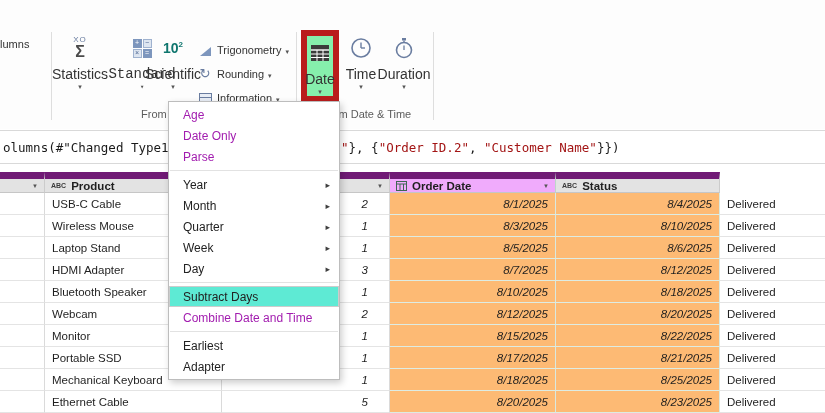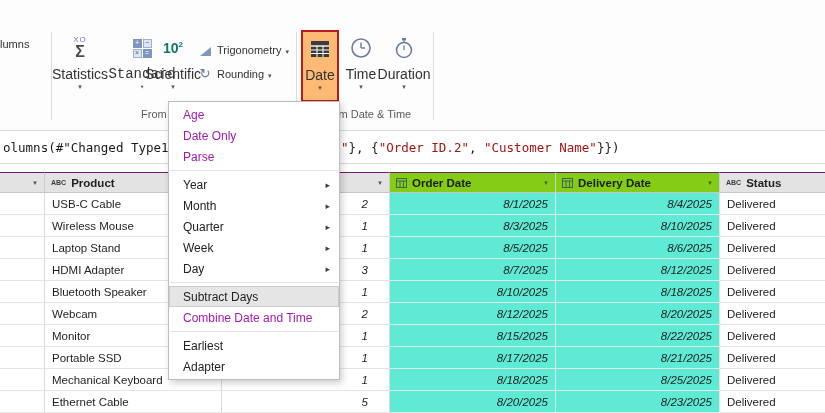--- a/index.html
+++ b/index.html
@@ -8,21 +8,21 @@
   .app { position:relative; width:825px; height:413px; overflow:hidden; background:#fff; }
 
   
   .ribbon { position:absolute; top:0; left:0; width:100%; height:129px; background:#fdfdfd; }
   .vsep { position:absolute; top:32px; height:88px; width:1px; background:#dedede; }
   .columns-part { position:absolute; left:-14px; top:38px; font-size:11px; color:#333; white-space:nowrap; }
   .rb-big { position:absolute; top:30px; height:72px; display:flex; flex-direction:column; align-items:center; cursor:pointer; border:1px solid transparent; }
   .rb-big .icon-area { height:34px; display:flex; align-items:center; justify-content:center; }
   .rb-big .lbl { font-size:14px; color:#333; margin-top:1px; white-space:nowrap; }
   .rb-big .dd { font-size:7px; color:#555; line-height:8px; margin-top:1px; }
-  .rb-big.active { background:#fdba74; border:2px solid #b91c1c; }
+  .rb-big.active { background:#86efac; border:6px solid #b91c1c; }
   .stat-icon { text-align:center; color:#4a4a4a; line-height:1; }
   .stat-icon .top { font-size:8px; letter-spacing:1px; display:block; color:#6a7da0; }
   .stat-icon .main { font-size:16px; font-weight:bold; display:block; }
   .std-icon { display:grid; grid-template-columns:9px 9px; grid-template-rows:9px 9px; gap:1px; }
   .std-icon span { display:flex; align-items:center; justify-content:center; font-size:7px; line-height:1; }
   .std-icon .dark { background:#7d96bd; color:#fff; }
   .std-icon .lite { background:#dde5f0; color:#4a6491; border:1px solid #9fb2cf; }
   .sci-icon { font-size:14px; font-weight:bold; color:#0f766e; }
   .sci-icon sup { font-size:8px; }
   .small-group { position:absolute; left:196px; top:32px; }
@@ -42,41 +42,41 @@
       border-top:1px solid #d9d9d9; border-bottom:1px solid #d9d9d9;
       font-family:"DejaVu Sans Mono","Liberation Mono",monospace; font-size:12.5px; color:#1a1a1a; }
   .formula-left { position:absolute; left:3px; top:9px; white-space:pre; }
   .formula-right { position:absolute; left:341px; top:9px; white-space:pre; }
   .tok-string { color:#a31515; }
   .tok-code { color:#1a1a1a; }
 
   
   .pq-table { position:absolute; top:172px; left:0; width:850px; }
   .thead, .trow { display:grid; grid-template-columns:45px 177px 168px 166px 164px 130px; }
-  .th { height:21px; background:#e3e3e3; border-right:1px solid #cccccc; border-top:1px solid #701a75;
+  .th { height:21px; background:#e3e3e3; border-right:1px solid #cccccc; border-top:7px solid #701a75;
       border-bottom:1px solid #c6c6c6; display:flex; align-items:center; font-weight:bold;
       font-size:11.5px; color:#1f1f1f; padding:0 6px; white-space:nowrap; overflow:hidden; }
-  .th.sel { background:#84cc16; border-right-color:#bdd7c9; }
+  .th.sel { background:#f0abfc; border-right-color:#bdd7c9; }
   .filter-arrow { margin-left:auto; font-size:6px; color:#555; flex:0 0 auto; }
   .type-icon { font-size:7px; font-weight:bold; color:#3c3c3c; margin-right:5px; flex:0 0 auto; }
   .date-type-icon { margin-right:5px; flex:0 0 auto; display:flex; }
   .trow { height:22px; }
   .td { border-right:1px solid #dadada; border-bottom:1px solid #e4e4e4; font-size:11.5px; color:#1f1f1f;
       display:flex; align-items:center; padding:0 7px; background:#fff; white-space:nowrap; overflow:hidden; }
-  .td.sel { background:#5eead4; border-right-color:#d9e9e0; border-bottom-color:#ddecе3; }
+  .td.sel { background:#fdba74; border-right-color:#d9e9e0; border-bottom-color:#ddecе3; }
   .td.sel { border-bottom-color:#ddece3; }
   .td.num { justify-content:flex-end; font-style:italic; }
   .td.c-qty { padding-right:21px; }
 
   
   .date-menu { position:absolute; left:168px; top:101px; width:172px; background:#fff;
       border:1px solid #bdbdbd; box-shadow:2px 3px 7px rgba(0,0,0,.2); z-index:60; padding:2px 0; }
   .menu-item { height:21px; display:flex; align-items:center; padding:0 9px 0 14px; font-size:12px; color:#222; cursor:pointer; }
   .menu-item.disabled { color:#a21caf; cursor:default; }
-  .menu-item.highlighted { background:#e5e5e5; outline:1px solid #cccccc; outline-offset:-1px; }
+  .menu-item.highlighted { background:#5eead4; outline:1px solid #cccccc; outline-offset:-1px; }
   .submenu-arrow { margin-left:auto; font-size:9px; color:#3f3f3f; }
   .menu-sep { height:1px; background:#e2e2e2; margin:3px 1px; }
 </style>
 </head>
 <body>
 
 <div class="app">
 
   <div class="ribbon">
     <div class="columns-part">Columns</div>
@@ -120,20 +120,27 @@
             <span class="tri-icon"></span>
           </span>
         <span>Trigonometry</span>
         <span class="dd">▾</span>
       </div>
       <div class="rb-small">
         <span class="sicon">
             <span class="round-icon">↻</span>
           </span>
         <span>Rounding</span>
+        <span class="dd">▾</span>
+      </div>
+      <div class="rb-small">
+        <span class="sicon">
+            <span class="info-icon"></span>
+          </span>
+        <span>Information</span>
         <span class="dd">▾</span>
       </div>
     </div>
 
     <div class="vsep" style="left:296px;"></div>
 
     <div class="rb-big active" style="left:301px; width:38px;">
       <div class="icon-area">
         <svg width="22" height="22" viewBox="0 0 22 22">
           <rect x="2" y="3" width="18" height="16" fill="#3b3b3b"></rect>
@@ -202,32 +209,20 @@
           <svg width="11" height="11" viewBox="0 0 11 11">
               <rect x="0.5" y="1.5" width="10" height="9" fill="none" stroke="#3f6654"></rect>
               <line x1="0.5" y1="4" x2="10.5" y2="4" stroke="#3f6654"></line>
               <line x1="4" y1="4" x2="4" y2="10.5" stroke="#3f6654"></line>
               <line x1="7.5" y1="4" x2="7.5" y2="10.5" stroke="#3f6654"></line>
             </svg>
         </span>
         <span>Order Date</span>
         <span class="filter-arrow">▼</span>
       </div>
-      <div class="th sel">
-        <span class="date-type-icon">
-          <svg width="11" height="11" viewBox="0 0 11 11">
-              <rect x="0.5" y="1.5" width="10" height="9" fill="none" stroke="#3f6654"></rect>
-              <line x1="0.5" y1="4" x2="10.5" y2="4" stroke="#3f6654"></line>
-              <line x1="4" y1="4" x2="4" y2="10.5" stroke="#3f6654"></line>
-              <line x1="7.5" y1="4" x2="7.5" y2="10.5" stroke="#3f6654"></line>
-            </svg>
-        </span>
-        <span>Delivery Date</span>
-        <span class="filter-arrow">▼</span>
-      </div>
       <div class="th">
         <span class="type-icon">ABC</span>
         <span>Status</span>
 
       </div>
     </div>
     <div id="table-body">
         <div class="trow">
           <div class="td c-rownum"></div>
           <div class="td c-product">USB-C Cable</div>

